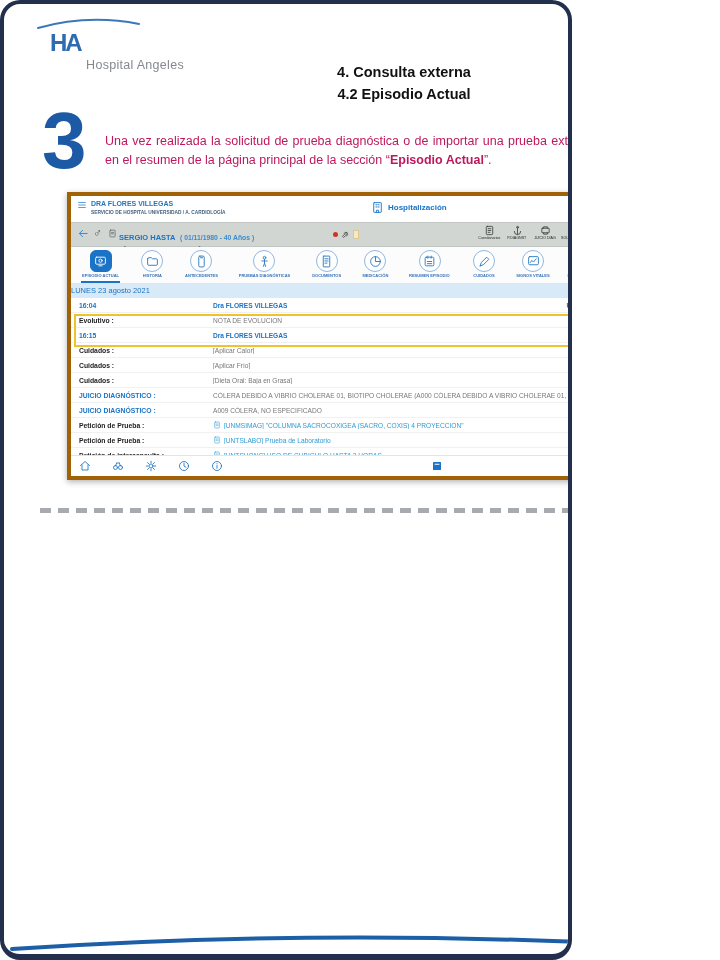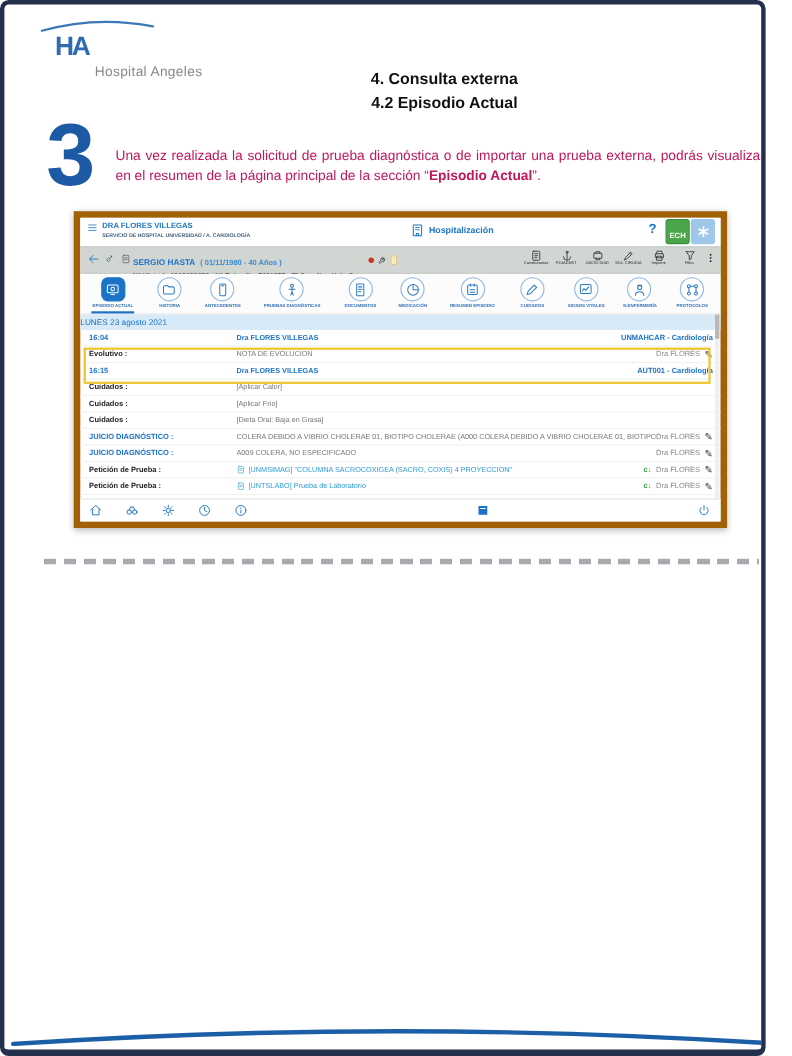--- a/index.html
+++ b/index.html
@@ -1,35 +1,35 @@
 <!DOCTYPE html>
 <html style="--accent: #1a73c7; --link: #2d9bd4; --highlight: #eec32d; --status-green: #3aa33a; --step-number: #1c5aa6; --page-border: #22304d; --patient-bar: #d1d6d2; --date-bar: #d8eaf8;"><head>
 <meta charset="utf-8">
 <style>
   html,body{margin:0;padding:0;background:#fff;}
   *{box-sizing:border-box;}
-  .page{position:relative;width:696px;height:960px;background:#fff;
-    border:4px solid var(--page-border,#22304d);border-bottom-width:6px;border-radius:8px;
+  .page{position:relative;width:572px;height:960px;background:#fff;
+    border:4px solid var(--page-border,#22304d);border-bottom-width:6px;border-radius:20px;
     overflow:hidden;font-family:"Liberation Sans",sans-serif;}
 
   
   .logo{position:absolute;left:30px;top:10px;width:150px;}
   .logo-arc{display:block;margin-left:2px;}
   .monogram{font-size:24px;font-weight:900;color:#2e6bb0;letter-spacing:-2px;line-height:1;margin:1px 0 0 16px;}
   .logo-word{font-size:12.5px;color:#85898e;margin:3px 0 0 14px;letter-spacing:.3px;text-align:right;}
   .titles{position:absolute;left:80px;top:58px;width:640px;text-align:center;
     font-size:14.5px;font-weight:bold;color:#111;line-height:1.5;}
   .step-number{position:absolute;left:38px;top:100px;font-size:80px;font-weight:800;
     color:var(--step-number,#1c5aa6);line-height:.92;}
   .step-text{position:absolute;left:88px;top:115px;width:600px;margin:13px;
     font-size:12.5px;color:#be185d;text-align:justify;line-height:1.5;}
 
   
   .app{position:absolute;left:63px;top:188px;width:594px;height:288px;background:#fff;
-    border:6px solid #a16207;box-shadow:0 2px 6px rgba(0,0,0,.3);font-family:"Liberation Sans",sans-serif;}
+    border:4px solid #a16207;box-shadow:0 2px 6px rgba(0,0,0,.3);font-family:"Liberation Sans",sans-serif;}
   .icn{display:inline-flex;}
   .icn svg{width:100%;height:100%;}
 
   .app-header{position:absolute;top:0;left:0;right:0;height:26px;background:#fff;}
   .hamburger{position:absolute;left:6px;top:4px;width:10px;height:10px;color:var(--accent,#1a73c7);}
   .doctor-name{position:absolute;left:20px;top:4px;font-size:7px;font-weight:bold;color:#2377bd;}
   .service{position:absolute;left:20px;top:14px;font-size:6px;transform:scale(.8);transform-origin:left top;
     color:#44617c;font-weight:bold;white-space:nowrap;}
   .module{position:absolute;left:300px;top:5px;display:flex;align-items:center;gap:4px;
     color:var(--accent,#1a73c7);font-weight:bold;font-size:8px;}

